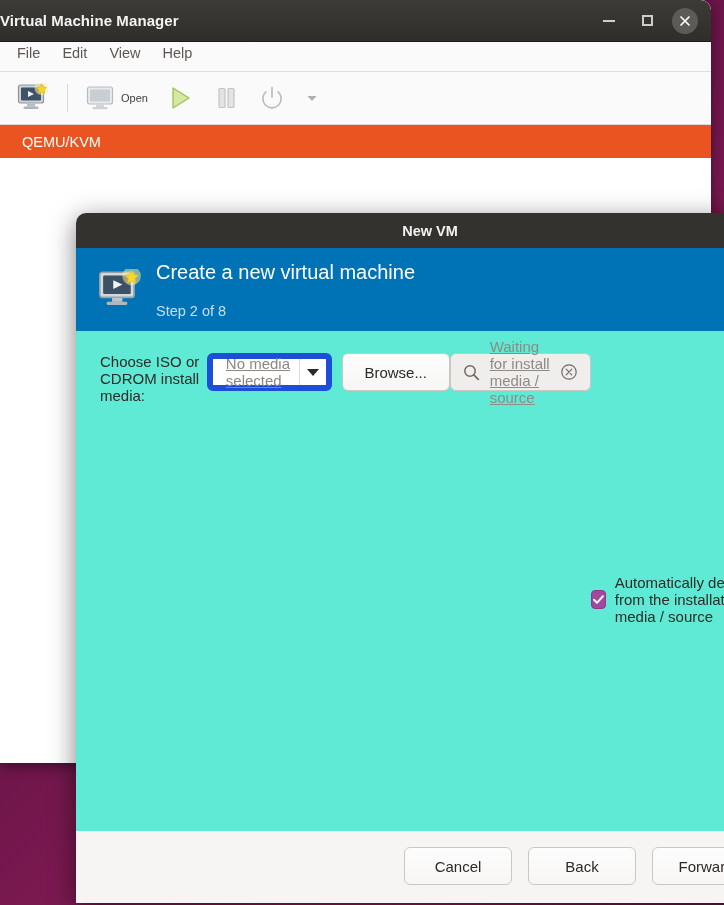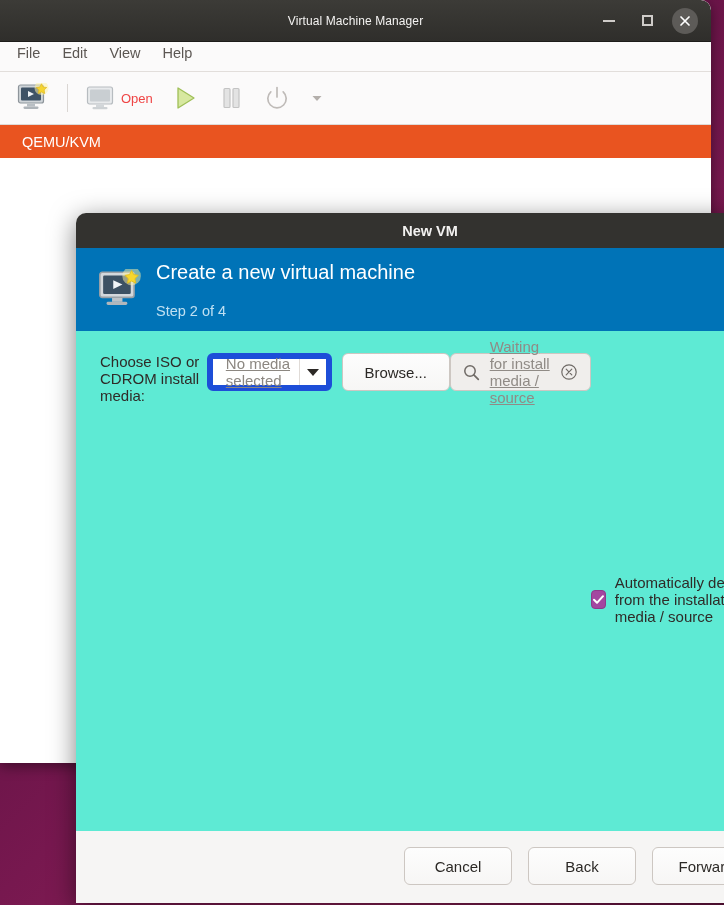--- a/index.html
+++ b/index.html
@@ -29,22 +29,22 @@
   }
   #vmm-titlebar {
     height: 42px;
     background: linear-gradient(#3c3b37, #2f2e2b);
     border-radius: 0 10px 0 0;
     display: flex; align-items: center;
     position: relative;
     border-bottom: 1px solid #1d1c1a;
   }
   #vmm-title {
-    position: absolute; left: 0; right: 0; text-align: center;
-    color: #f4f3f2; font-size: 12px; font-weight: normal;
+    position: absolute; left: 0; right: 0; 
+    color: #f4f3f2; font-size: 15px; font-weight: bold;
     letter-spacing: .1px;
   }
   .win-controls { margin-left: auto; display: flex; align-items: center; gap: 12px; padding-right: 13px; z-index: 2; }
   .wc {
     width: 26px; height: 26px; border-radius: 50%;
     display: flex; align-items: center; justify-content: center;
     color: #d6d3d0; font-size: 13px;
   }
   .wc.filled { background: #5d5b58; color: #fff; font-size: 15px; }
   .wc .bar { display:block; width: 12px; height: 2px; background: #cfccc9; }
@@ -63,21 +63,21 @@
   }
 
   
   #vmm-toolbar {
     height: 53px; background: #fbfafa;
     display: flex; align-items: center; padding: 0 8px;
     border-bottom: 1px solid #dedad7;
   }
   .tb-btn { display: flex; align-items: center; gap: 7px; padding: 4px 9px; border-radius: 5px; }
   .tb-sep { width: 1px; height: 28px; background: #dad6d3; margin: 0 9px; }
-  .tb-label { font-size: 13px; color: #ef4444; }
+  .tb-label { font-size: 11px; color: #404040; }
   .tb-ico { display: block; }
 
   
   #list-header {
     height: 35px; background: #fcfbfb;
     display: flex; align-items: stretch;
     border-bottom: 1px solid #d8d4d1;
   }
   .col {
     display: flex; align-items: center;
@@ -307,21 +307,21 @@
       <rect x="1.5" y="2.5" width="28" height="20.5" rx="2" fill="#d3d8dc" stroke="#9aa1a7" stroke-width="1.3"></rect>
       <rect x="4.2" y="5.2" width="22.6" height="15" rx="1" fill="#3c5163"></rect>
       <path d="M12.5 9 L20 12.6 L12.5 16.2 Z" fill="#f0f4f7"></path>
       <rect x="11.5" y="23.5" width="8.5" height="3.2" fill="#bcc2c7"></rect>
       <rect x="7" y="26.7" width="17" height="2.6" rx="1.2" fill="#b1b7bc"></rect>
       <circle cx="27.5" cy="5.5" r="7.6" fill="#fdf3a8" opacity="0.5"></circle>
       <path d="M27.5 1 L29.2 4.4 L33 5 L30.2 7.7 L30.9 11.4 L27.5 9.7 L24.1 11.4 L24.8 7.7 L22 5 L25.8 4.4 Z" fill="#f7d72e" stroke="#e2bf1e" stroke-width=".7"></path>
     </svg>
     <div id="banner-texts">
       <div id="banner-title">Create a new virtual machine</div>
-      <div id="banner-step">Step 2 of 4</div>
+      <div id="banner-step">Step 2 of 8</div>
     </div>
   </div>
 
   <div id="dlg-body">
 
     <div class="field-label">Choose ISO or CDROM install media:</div>
 
     <div class="media-row">
       <div class="combo">
         <span>No media selected</span>

